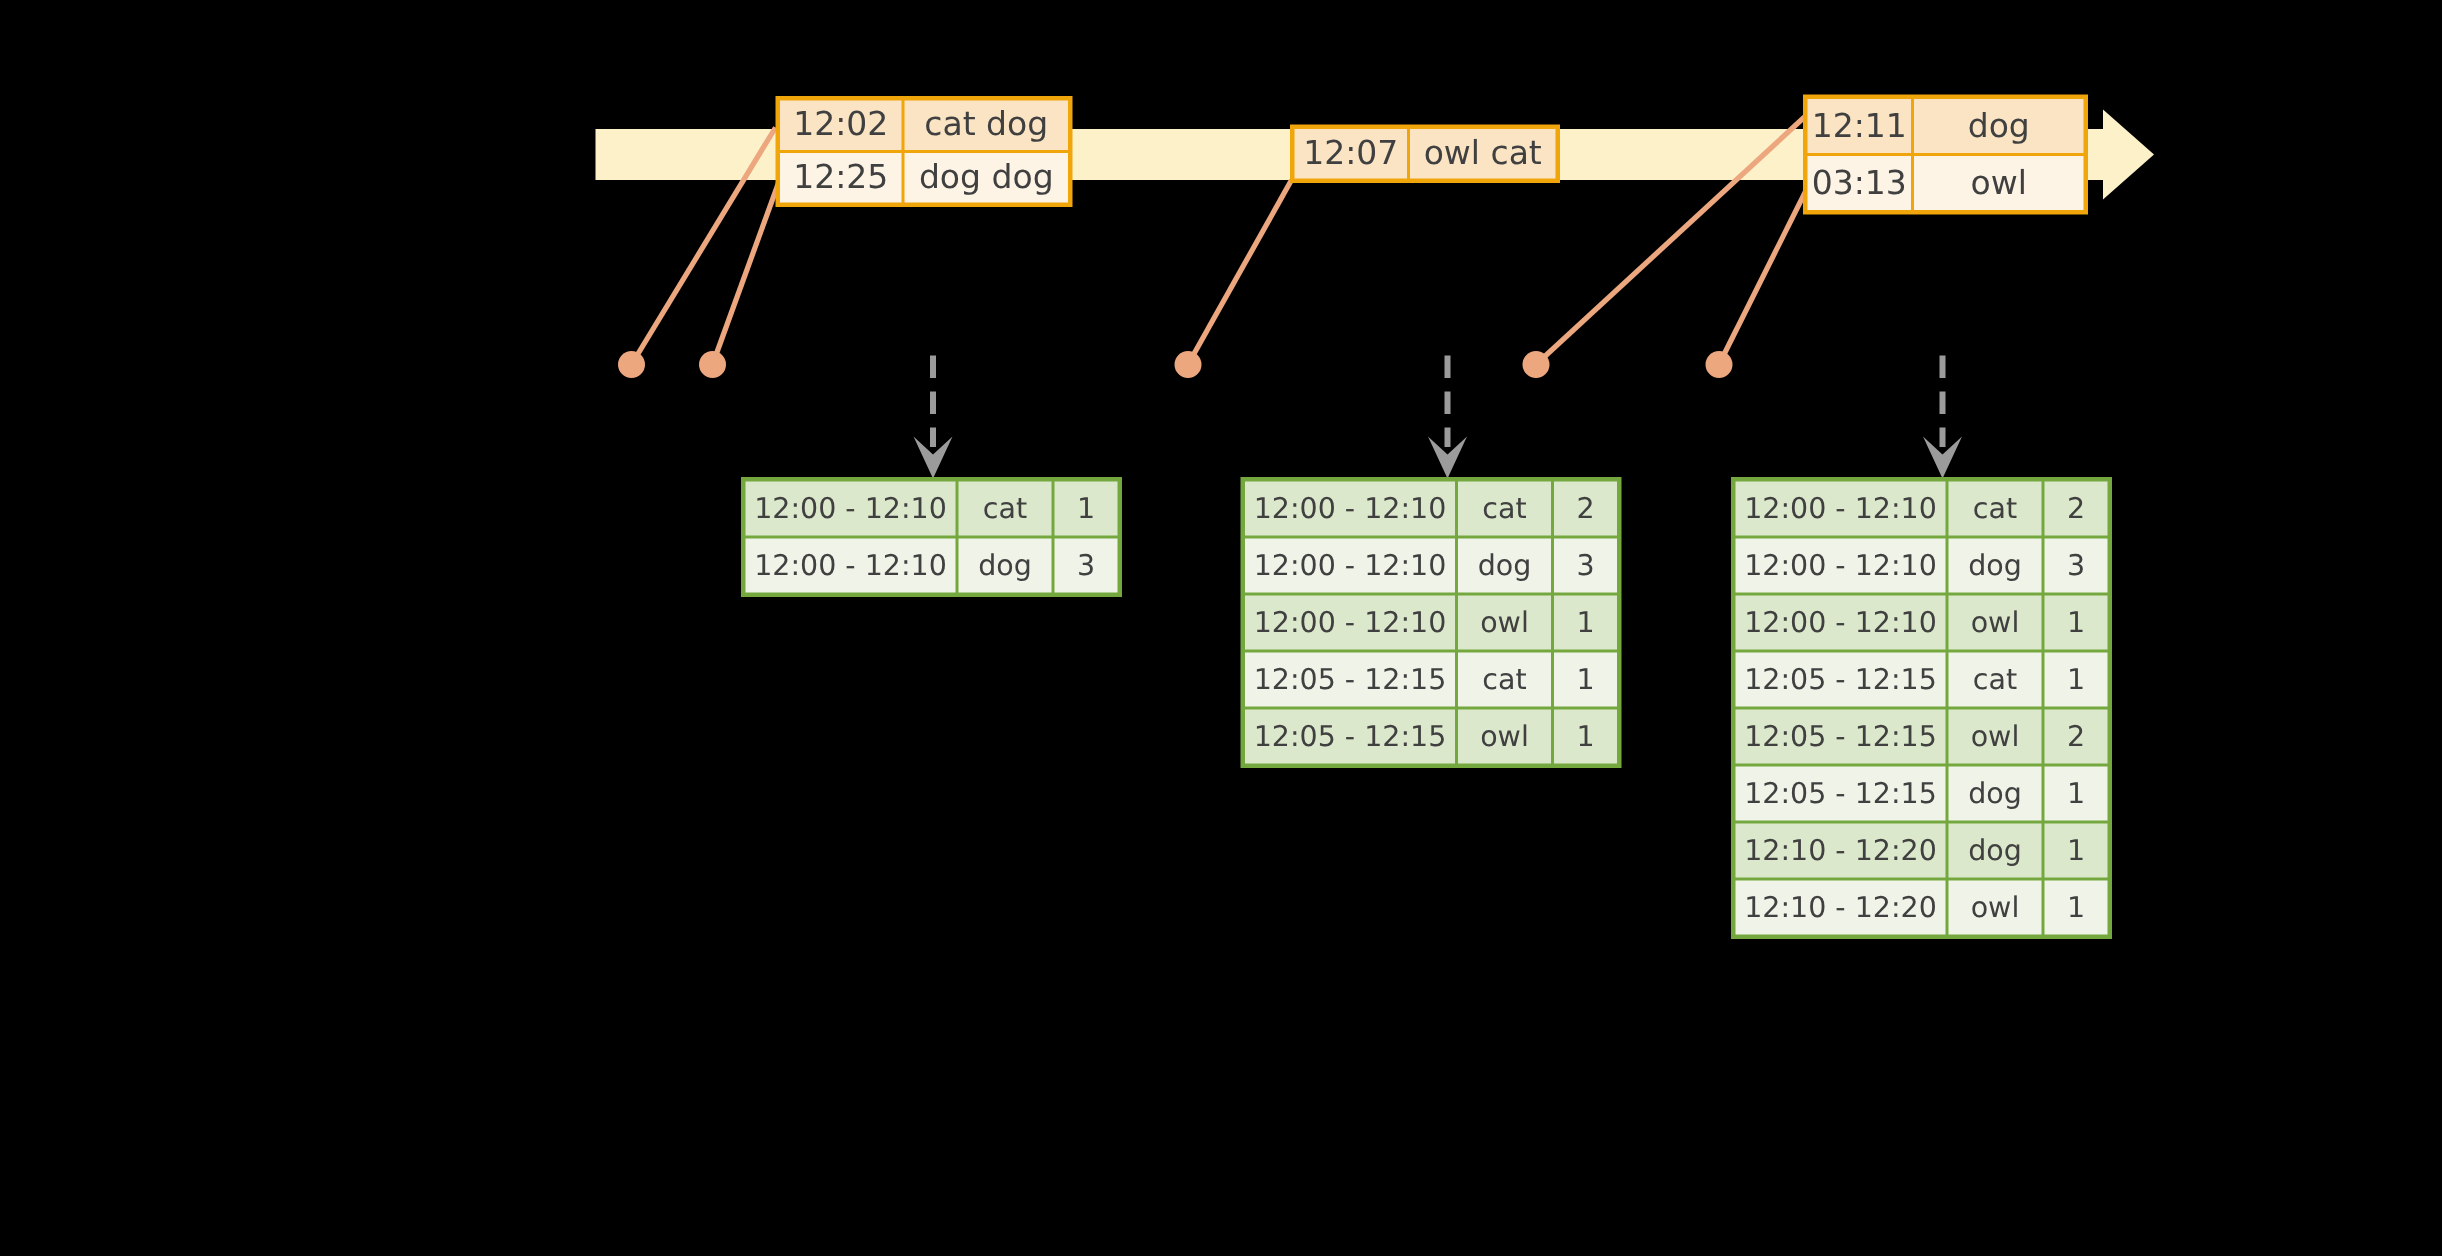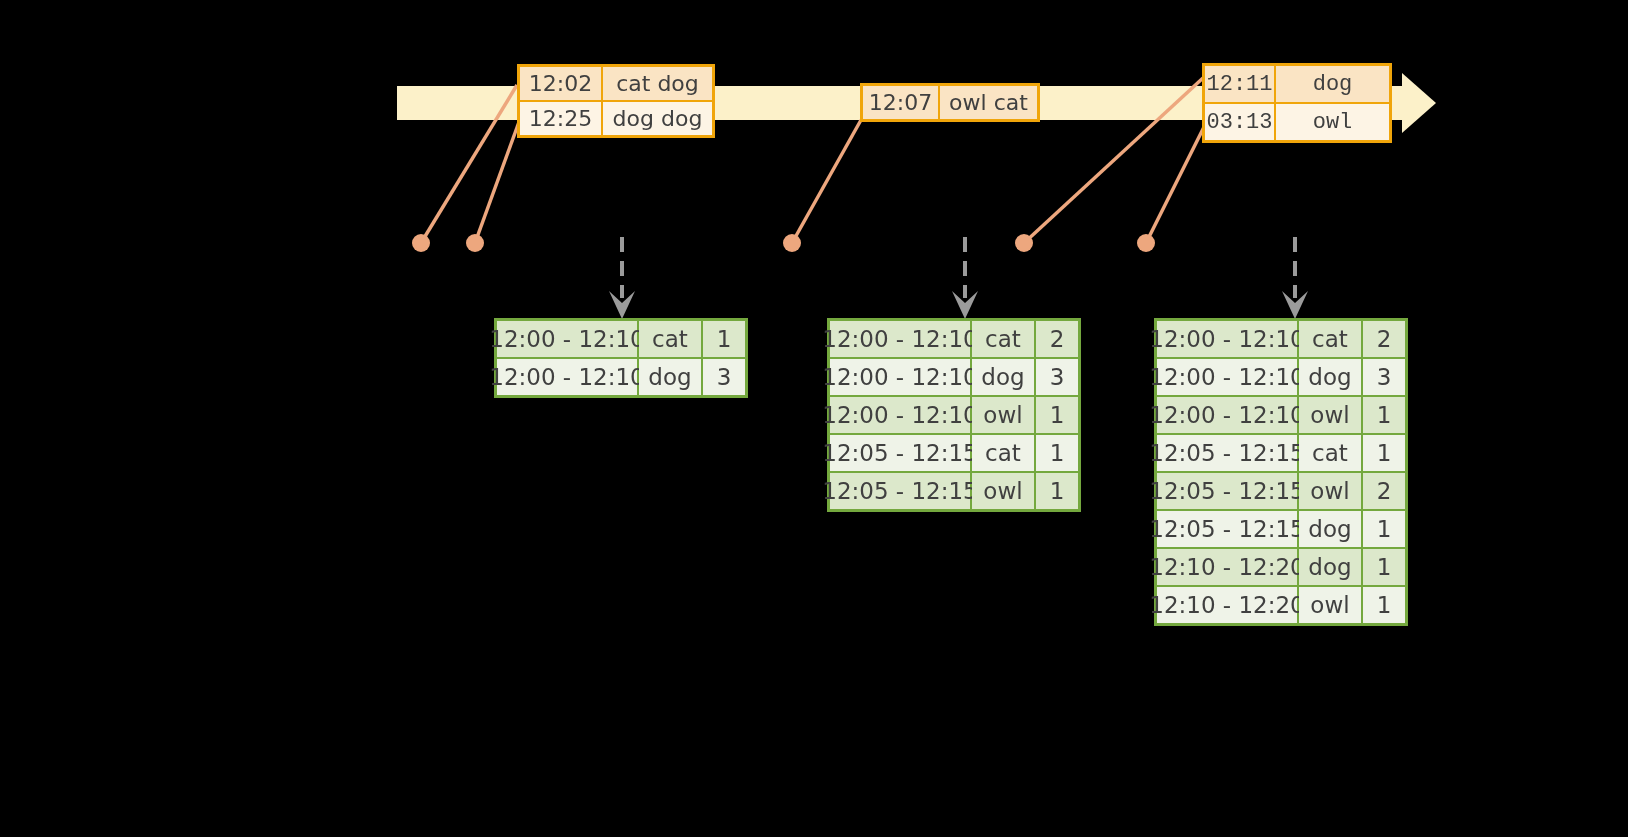--- a/index.html
+++ b/index.html
@@ -17,21 +17,21 @@
   .cell { display:flex; align-items:center; justify-content:center; white-space:nowrap; }
 
   
   .etable { background:var(--event_border,#F0A50A); }
   .etable .cell { font-size:22px; }
   .etable .trow:nth-child(odd)  .cell { background:var(--event_row_dark,#FAE4C4); }
   .etable .trow:nth-child(even) .cell { background:var(--event_row_light,#FDF4E5); }
 
   
   .gtable { background:var(--result_border,#74A83E); }
-  .gtable .cell { font-size:23px; }
+  .gtable .cell { font-size:19px; }
   .gtable .trow:nth-child(odd)  .cell { background:var(--result_row_dark,#DCE8CB); }
   .gtable .trow:nth-child(even) .cell { background:var(--result_row_light,#EFF3E8); }
 
   
   .band-fill { fill:var(--timeline_fill,#FCF1C9); }
   .connector { stroke:var(--connector,#EDA77E); stroke-width:3.5; }
   .dot { fill:var(--connector,#EDA77E); }
   .dash-line { stroke:var(--dashed_arrow,#9B9B9B); stroke-width:4; stroke-dasharray:15 9; }
   .dash-head { fill:var(--dashed_arrow,#9B9B9B); }
 </style>
@@ -82,21 +82,21 @@
     </div>
   </div>
 
   <div class="tbl etable" style="left:860px; top:83px; grid-template-columns:75px 97px; grid-auto-rows:33px;">
     <div class="trow">
       <div class="cell">12:07</div>
       <div class="cell">owl cat</div>
     </div>
   </div>
 
-  <div class="tbl etable" style="left:1202px; top:63px; grid-template-columns:69px 113px; grid-auto-rows:36px;font-family:Liberation Mono, monospace;">
+  <div class="tbl etable" style="left:1202px; top:63px; grid-template-columns:69px 113px; grid-auto-rows:36px;">
     <div class="trow">
       <div class="cell">12:11</div>
       <div class="cell">dog</div>
     </div>
     <div class="trow">
       <div class="cell">03:13</div>
       <div class="cell">owl</div>
     </div>
   </div>
 

